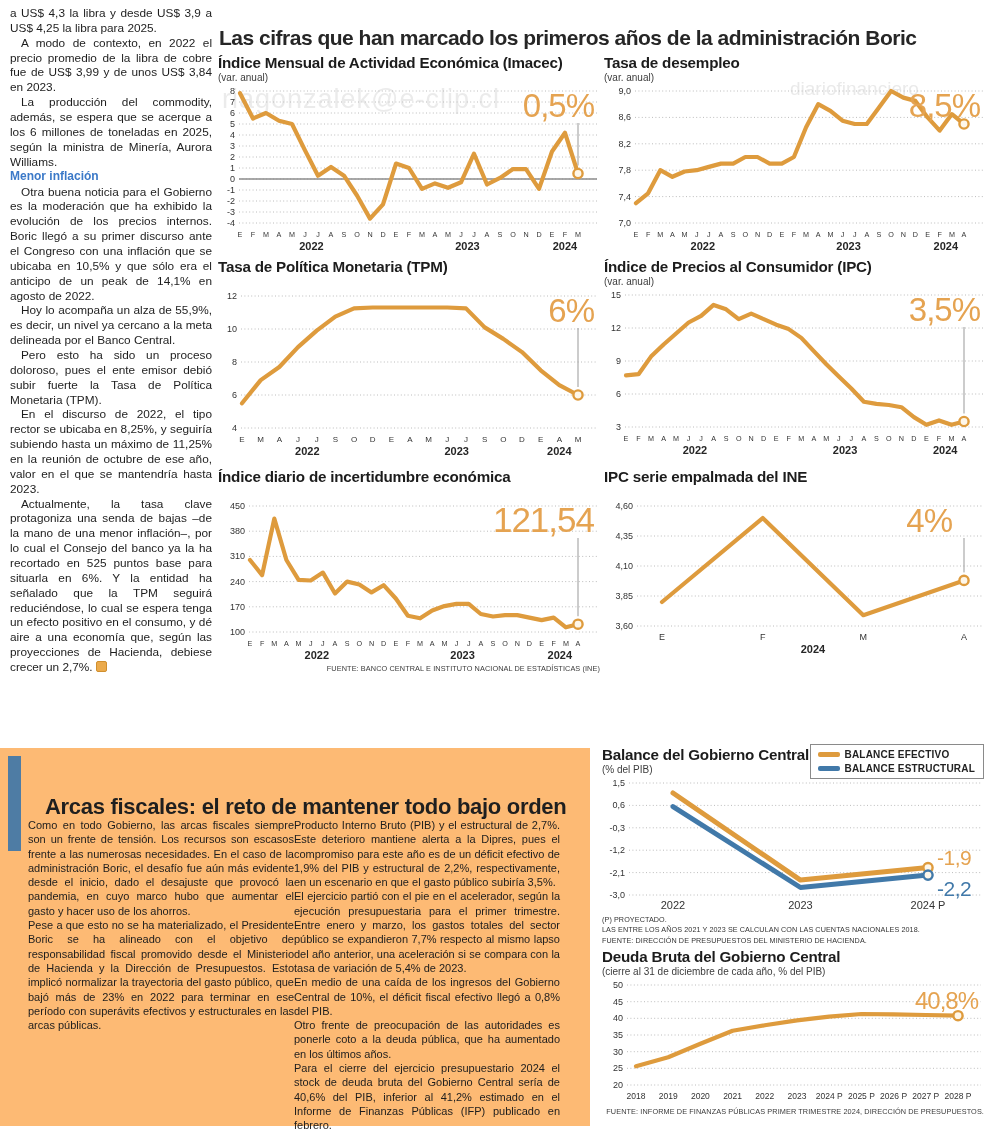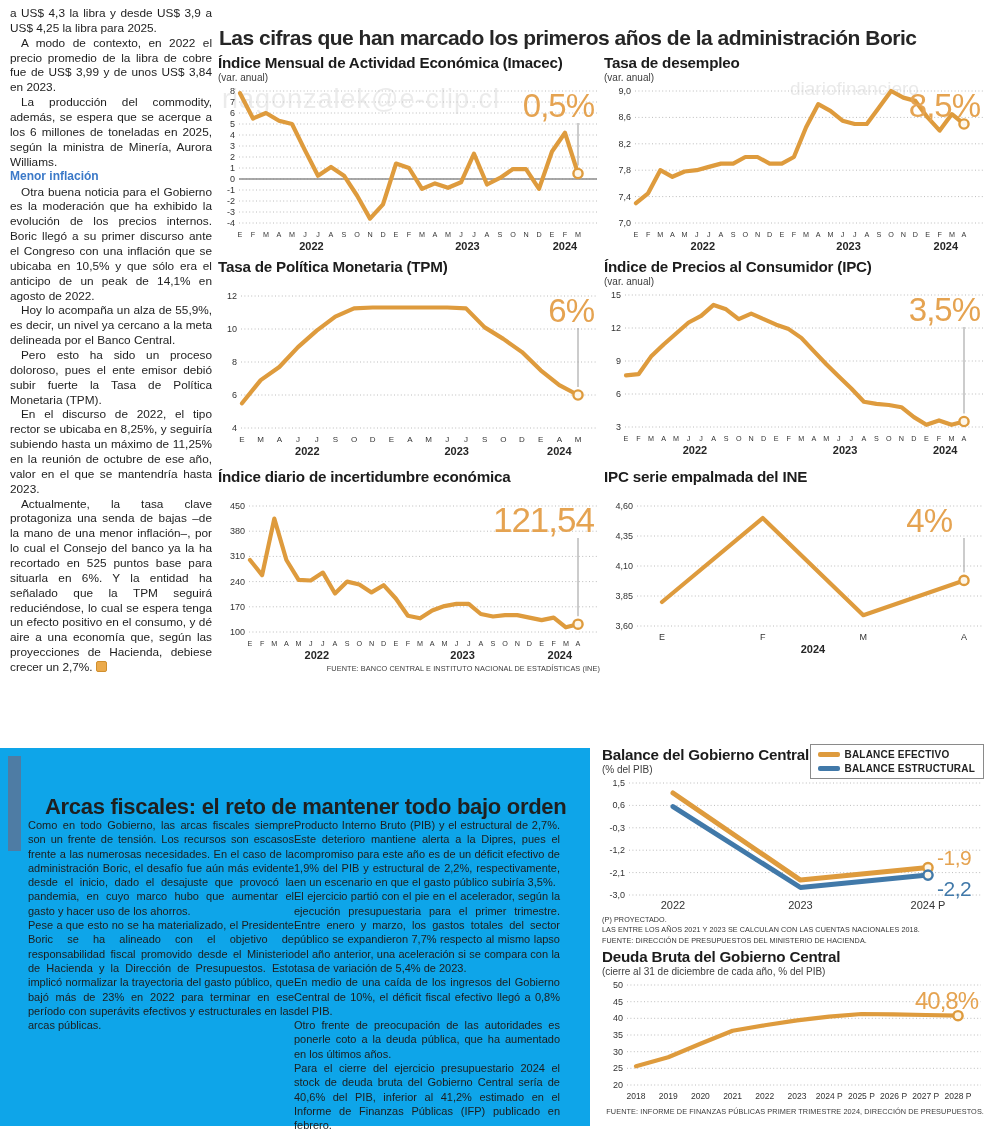--- a/index.html
+++ b/index.html
@@ -35,21 +35,21 @@
   svg .grid{stroke:#bcbcbc;stroke-dasharray:1 2.4;stroke-width:1}
   svg .zero{stroke:#8d8d8d;stroke-width:1.5}
   svg .ylab{fill:#333;text-anchor:end;font-size:9px}
   svg .xlab{fill:#333;text-anchor:middle}
   svg .yearlab{fill:#262626;text-anchor:middle;font-size:11px;font-weight:600}
   svg .callout{fill:#E5A351;text-anchor:end;letter-spacing:-1px}
   svg .drop{stroke:#999;stroke-width:1}
   svg .endlab{font-weight:400;letter-spacing:-0.5px}
 
   
-  .fiscal-panel{position:absolute;left:0;top:748px;width:590px;height:378px;background:#0ea5e9}
+  .fiscal-panel{position:absolute;left:0;top:748px;width:590px;height:378px;background:#fdba74}
   .fiscal-bar{position:absolute;left:8px;top:8px;width:13px;height:95px;background:#4E7CA4}
   .fiscal-title{position:absolute;left:45px;top:28px;width:530px;font-size:22px;
                 font-weight:700;color:#1f1f1f;letter-spacing:-0.3px}
   .fiscal-cols{position:absolute;left:28px;top:70px;width:548px;display:flex;gap:0}
   .fiscal-col{width:266px;font-size:11px;line-height:1.3;text-align:justify;color:#1d1d1d}
   .fiscal-col p{margin:0}
 
   .balance-block{left:602px;top:746px}
   .deuda-block{left:602px;top:948px}
   .legendbox{position:absolute;right:0;top:-2px;border:1px solid #8a8a8a;background:#fff;

